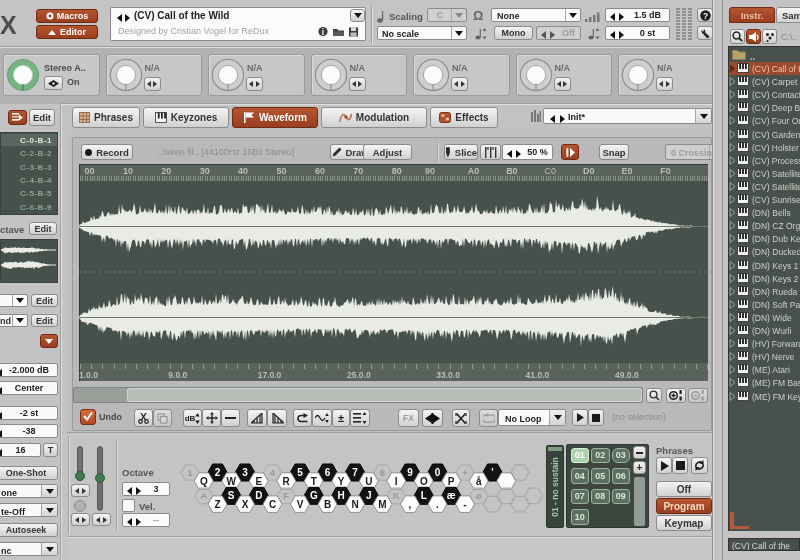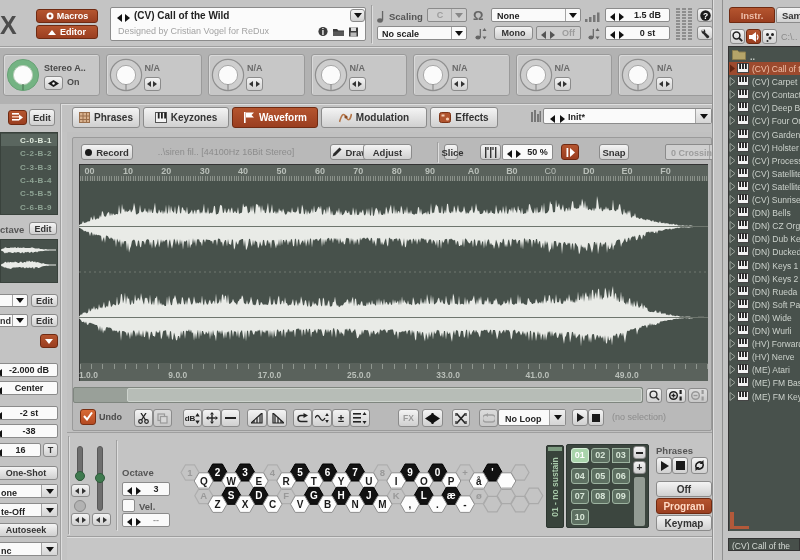--- a/index.html
+++ b/index.html
@@ -298,21 +298,21 @@
   </div>
 <div class="a" style="left:67px;top:132px;width:650px;height:428px;background:#c0c0c0"></div>
 <div class="a" style="left:72px;top:137px;width:640px;height:294px;background:#b9b9b9;border:1px solid #9a9a9a;border-radius:2px"></div>
 <div class="a btn" style="left:81px;top:144px;width:52px;height:16px;font-size:9.5px"><span style="width:7px;height:7px;border-radius:50%;background:#1a1a1a;margin-right:4px"></span>Record</div>
 <div class="a" style="left:140px;top:147px;width:172px;text-align:center;color:#8c8c8c">..\siren fil.. [44100Hz 16Bit Stereo]</div>
 <div class="a btn" style="left:330px;top:144px;width:41px;height:16px;font-size:9.5px"><svg width="10" height="10" viewBox="0 0 10 10" style="position:static;margin-right:3px">
       <path d="M0.5 9.5 l1-3 6-6 2 2-6 6z" fill="#2a2a2a"></path>
     </svg>Draw</div>
 <div class="a btn" style="left:363px;top:144px;width:49px;height:16px;font-size:9.5px">Adjust</div>
 <div class="a grv" style="left:437px;top:142px;width:1px;height:20px"></div>
-<div class="a btn" style="left:444px;top:144px;width:14px;height:16px;font-size:9.5px"><svg width="7" height="11" viewBox="0 0 7 11" style="position:static;margin-right:3px">
+<div class="a btn" style="left:444px;top:144px;width:34px;height:16px;font-size:9.5px"><svg width="7" height="11" viewBox="0 0 7 11" style="position:static;margin-right:3px">
       <path d="M1 0 h4 v6 l-2 5-2-5z" fill="#2a2a2a"></path>
     </svg>Slice</div>
 <div class="a btn" style="left:480px;top:144px;width:21px;height:16px">
     <svg width="13" height="11" viewBox="0 0 13 11" style="position:static">
       <rect x="1" y="0" width="1.4" height="11" fill="#333"></rect>
       <rect x="6" y="0" width="1.4" height="11" fill="#333"></rect>
       <rect x="11" y="0" width="1.4" height="11" fill="#333"></rect>
       <path d="M2.4 0 h2.6 v3 h-2.6z M7.4 0 h2.6 v3 h-2.6z" fill="#777"></path>
     </svg>
   </div>
@@ -624,21 +624,21 @@
     <polygon points="346.0,46.2 350.5,38.4 359.5,38.4 364.0,46.2 359.5,53.9 350.5,53.9" fill="none" stroke="#aaaaaa" stroke-width="1.2"></polygon>
   </svg>
 <div class="a" style="left:546px;top:445px;width:18px;height:83px;background:#38433b;border:1px solid #2c362f;border-radius:2px"></div>
 <div class="a" style="left:548px;top:447px;width:14px;height:4px;background:#7d9b80"></div>
 <div class="a" style="left:546px;top:445px;width:18px;height:83px;display:flex;align-items:center;justify-content:center">
     <span style="transform:rotate(-90deg);white-space:nowrap;font-size:8.5px;font-weight:bold;color:#a8c9aa">01 - no sustain</span>
   </div>
 <div class="a" style="left:566px;top:444px;width:83px;height:84px;background:#3c463f;border:1px solid #2e3833;border-radius:2px"></div>
 <div class="a" style="left:570.5px;top:447.5px;width:18.5px;height:15.5px;background:#a9d4ab;border:1px solid #d6eed8;border-radius:3px;display:flex;align-items:center;justify-content:center;font-weight:bold;color:#fff">01</div>
 <div class="a" style="left:591.0px;top:447.5px;width:18.5px;height:15.5px;background:#5d6f61;border:1px solid #9db3a0;border-radius:3px;display:flex;align-items:center;justify-content:center;font-weight:bold;color:#d9e7d9">02</div>
-<div class="a" style="left:611.5px;top:447.5px;width:18.5px;height:15.5px;background:#5d6f61;border:1px solid #9db3a0;border-radius:0;display:flex;align-items:center;justify-content:center;font-weight:bold;color:#d9e7d9">03</div>
+<div class="a" style="left:611.5px;top:447.5px;width:18.5px;height:15.5px;background:#5d6f61;border:1px solid #9db3a0;border-radius:6px;display:flex;align-items:center;justify-content:center;font-weight:bold;color:#d9e7d9">03</div>
 <div class="a" style="left:570.5px;top:468.0px;width:18.5px;height:15.5px;background:#5d6f61;border:1px solid #9db3a0;border-radius:3px;display:flex;align-items:center;justify-content:center;font-weight:bold;color:#d9e7d9">04</div>
 <div class="a" style="left:591.0px;top:468.0px;width:18.5px;height:15.5px;background:#5d6f61;border:1px solid #9db3a0;border-radius:3px;display:flex;align-items:center;justify-content:center;font-weight:bold;color:#d9e7d9">05</div>
 <div class="a" style="left:611.5px;top:468.0px;width:18.5px;height:15.5px;background:#5d6f61;border:1px solid #9db3a0;border-radius:3px;display:flex;align-items:center;justify-content:center;font-weight:bold;color:#d9e7d9">06</div>
 <div class="a" style="left:570.5px;top:488.5px;width:18.5px;height:15.5px;background:#5d6f61;border:1px solid #9db3a0;border-radius:3px;display:flex;align-items:center;justify-content:center;font-weight:bold;color:#d9e7d9">07</div>
 <div class="a" style="left:591.0px;top:488.5px;width:18.5px;height:15.5px;background:#5d6f61;border:1px solid #9db3a0;border-radius:3px;display:flex;align-items:center;justify-content:center;font-weight:bold;color:#d9e7d9">08</div>
 <div class="a" style="left:611.5px;top:488.5px;width:18.5px;height:15.5px;background:#5d6f61;border:1px solid #9db3a0;border-radius:3px;display:flex;align-items:center;justify-content:center;font-weight:bold;color:#d9e7d9">09</div>
 <div class="a" style="left:570.5px;top:509.0px;width:18.5px;height:15.5px;background:#5d6f61;border:1px solid #9db3a0;border-radius:3px;display:flex;align-items:center;justify-content:center;font-weight:bold;color:#d9e7d9">10</div>
 <div class="a btn" style="left:633px;top:446px;width:13px;height:13px">
     <span style="display:block;width:7px;height:2px;background:#222"></span>
   </div>

